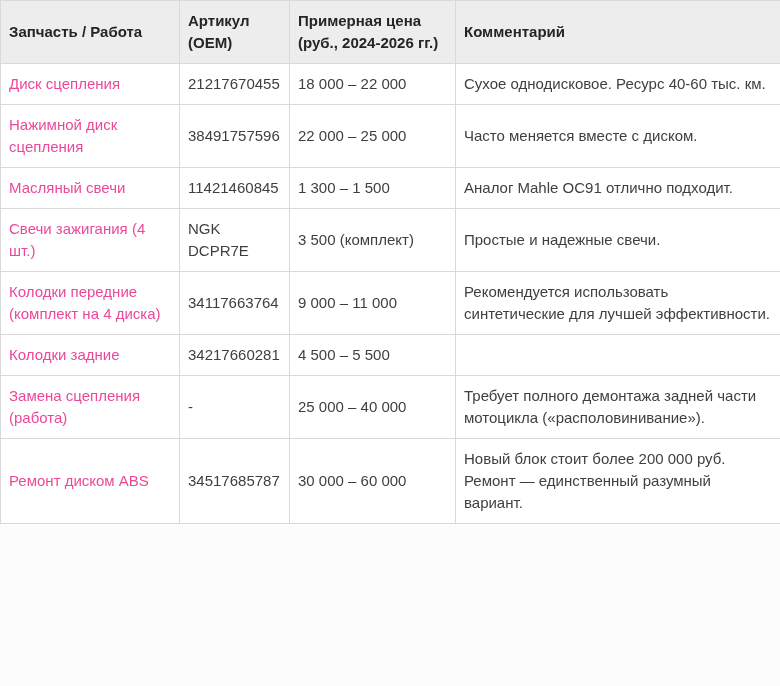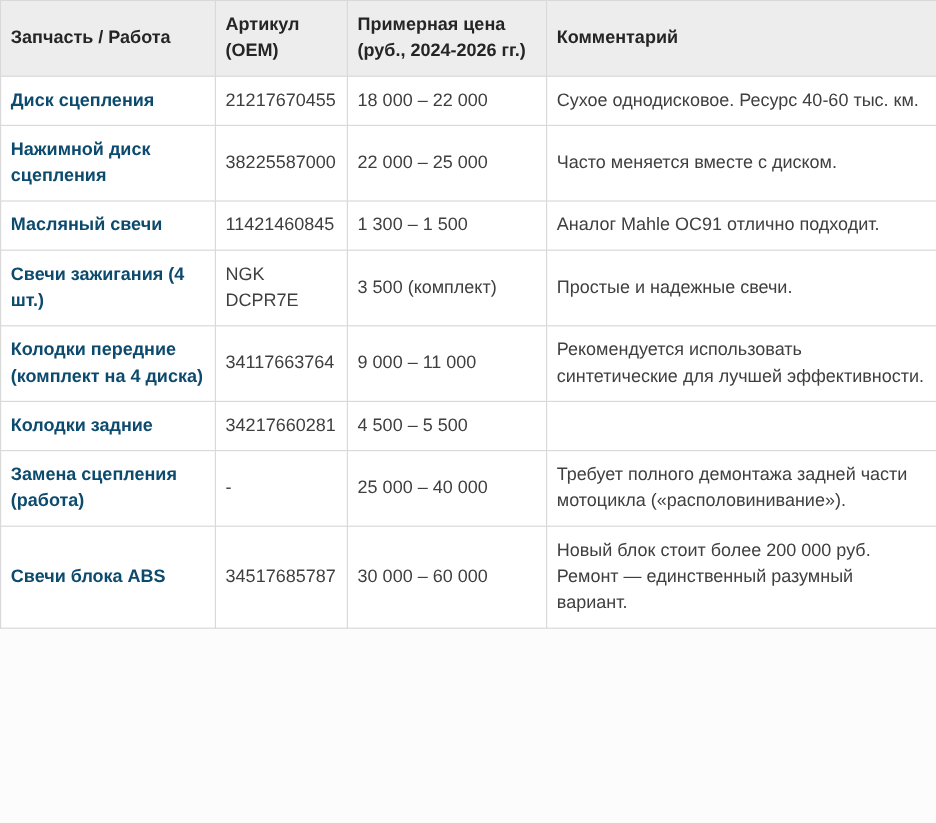--- a/index.html
+++ b/index.html
@@ -35,22 +35,22 @@
   .parts-table th {
     background: #ededed;
     font-weight: bold;
     color: #252525;
     height: 44px;
   }
   .parts-table td {
     min-height: 24px;
   }
   .parts-table td.col-part {
-    font-weight: bold;
-    color: #0c4a6e;
+    font-weight: normal;
+    color: #ec4899;
   }
   .parts-table tr {
     background: #ffffff;
   }
 </style>
 </head>
 <body>
 
 <div class="page">
   <table class="parts-table">
@@ -70,21 +70,21 @@
     </thead>
     <tbody>
         <tr>
           <td class="col-part">Диск сцепления</td>
           <td>21217670455</td>
           <td>18 000 – 22 000</td>
           <td>Сухое однодисковое. Ресурс 40-60 тыс. км.</td>
         </tr>
         <tr>
           <td class="col-part">Нажимной диск сцепления</td>
-          <td>38225587000</td>
+          <td>38491757596</td>
           <td>22 000 – 25 000</td>
           <td>Часто меняется вместе с диском.</td>
         </tr>
         <tr>
           <td class="col-part">Масляный свечи</td>
           <td>11421460845</td>
           <td>1 300 – 1 500</td>
           <td>Аналог Mahle OC91 отлично подходит.</td>
         </tr>
         <tr>
@@ -105,20 +105,20 @@
           <td>4 500 – 5 500</td>
           <td></td>
         </tr>
         <tr>
           <td class="col-part">Замена сцепления (работа)</td>
           <td>-</td>
           <td>25 000 – 40 000</td>
           <td>Требует полного демонтажа задней части мотоцикла («располовинивание»).</td>
         </tr>
         <tr>
-          <td class="col-part">Свечи блока ABS</td>
+          <td class="col-part">Ремонт диском ABS</td>
           <td>34517685787</td>
           <td>30 000 – 60 000</td>
           <td>Новый блок стоит более 200 000 руб. Ремонт — единственный разумный вариант.</td>
         </tr>
       </tbody>
   </table>
 </div>
 
 </body></html>

